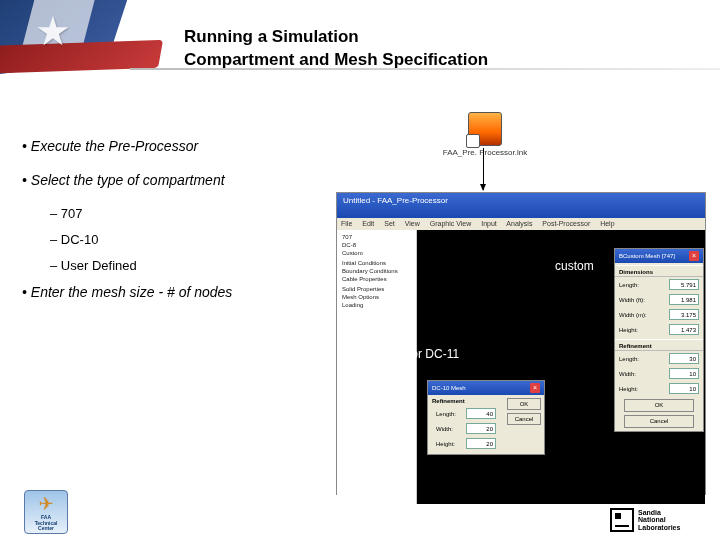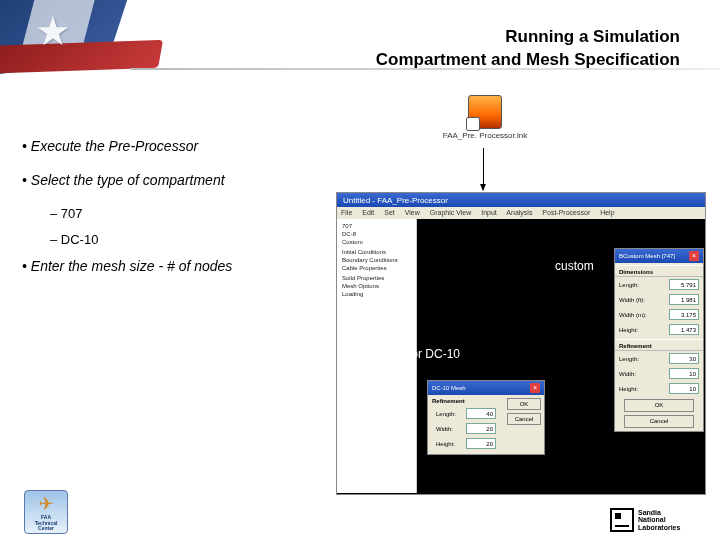--- a/index.html
+++ b/index.html
@@ -3,42 +3,42 @@
 <meta charset="utf-8">
 <style>
   * { box-sizing: border-box; margin: 0; padding: 0; }
   body { width: 720px; height: 540px; font-family: Arial, sans-serif; background: #fff; position: relative; overflow: hidden; }
   .header-swoosh { position: absolute; top: 0; left: 0; width: 720px; height: 78px; overflow: hidden; }
   .swoosh-blue { position: absolute; background: linear-gradient(135deg, #1a3a6e 0%, #3a5a9e 100%); width: 140px; height: 100px; top: -30px; left: -20px; transform: skewX(-25deg) rotate(-8deg); border-radius: 8px; }
   .swoosh-red { position: absolute; background: linear-gradient(135deg, #8a1a1a 0%, #c83a3a 100%); width: 180px; height: 28px; top: 43px; left: -20px; transform: skewX(-12deg) rotate(-2deg); border-radius: 4px; }
   .swoosh-white { position: absolute; background: rgba(255,255,255,0.65); width: 60px; height: 90px; top: -20px; left: 28px; transform: skewX(-20deg) rotate(-6deg); border-radius: 6px; }
   .swoosh-star { position: absolute; top: 8px; left: 35px; color: #fff; font-size: 40px; opacity: 0.85; text-shadow: 1px 1px 2px rgba(0,0,0,0.3); }
   .swoosh-line { position: absolute; top: 68px; left: 130px; width: 590px; height: 2px; background: linear-gradient(90deg, #bbb 0%, #eee 100%); }
-  .title-block { position: absolute; top: 26px; left: 176px; right: 40px; text-align: right; }
+  .title-block { position: absolute; top: 26px; left: 184px; right: 40px; text-align: left; }
   .title-block h1 { font-size: 17px; font-weight: bold; color: #000; line-height: 1.35; }
   .bullets { position: absolute; top: 138px; left: 22px; width: 330px; font-size: 14px; color: #000; }
   .b1 { margin-bottom: 18px; font-style: italic; }
   .b1::before { content: "• "; }
   .b2 { margin-left: 28px; margin-bottom: 11px; font-size: 13px; }
   .b2::before { content: "– "; }
-  .shortcut { position: absolute; top: 95px; left: 430px; width: 110px; text-align: center; }
+  .shortcut { position: absolute; top: 112px; left: 430px; width: 110px; text-align: center; }
   .shortcut-icon { width: 34px; height: 34px; margin: 0 auto 2px; background: linear-gradient(180deg,#ffb347 0%, #ff6a00 60%, #b33000 100%); border: 1px solid #555; border-radius: 3px; position: relative; }
   .shortcut-icon::after { content: ""; position: absolute; bottom: -3px; left: -3px; width: 12px; height: 12px; background: #fff; border: 1px solid #555; border-radius: 2px; }
   .shortcut-label { font-size: 8px; color: #333; }
   .arrow-vert { position: absolute; width: 1px; background: #000; }
   .arrow-vert::after { content: ""; position: absolute; bottom: -1px; left: -3px; border-left: 3.5px solid transparent; border-right: 3.5px solid transparent; border-top: 7px solid #000; }
   .arrow1 { top: 148px; left: 483px; height: 42px; }
   .arrow2 { top: 360px; left: 423px; height: 28px; }
   .arrow3-h { position: absolute; top: 268px; left: 550px; width: 60px; height: 1px; background: #000; }
   .arrow3-h::after { content: ""; position: absolute; right: -6px; top: -4px; border-left: 8px solid #000; border-top: 4.5px solid transparent; border-bottom: 4.5px solid transparent; }
   .ann { position: absolute; font-size: 12px; color: #fff; }
   .ann.custom { top: 259px; left: 555px; }
   .ann.dc10 { top: 347px; left: 388px; }
   .app { position: absolute; top: 192px; left: 336px; width: 370px; height: 303px; background: #000; border: 1px solid #888; }
-  .app-title { background: linear-gradient(180deg,#3a6ad1 0%,#1a4ab1 100%); color:#fff; font-size: 8px; padding: 3px 6px; height: 14px; }
+  .app-title { background: linear-gradient(180deg,#3a6ad1 0%,#1a4ab1 100%); color:#fff; font-size: 8px; padding: 3px 6px; height: 25px; }
   .app-menu { background: #ece9d8; font-size: 7px; color: #333; padding: 2px 4px; height: 12px; }
   .app-menu span { margin-right: 8px; }
   .app-body { display:flex; position:relative; height: calc(100% - 27px); }
   .app-tree { width: 80px; background: #fff; border-right: 1px solid #ccc; font-size: 6px; color: #222; padding: 3px; }
   .app-tree div { padding: 1px 2px; white-space: nowrap; }
   .app-canvas { flex:1; background: #000; }
   .custom-panel { position: absolute; top: 248px; left: 614px; width: 90px; background: #ece9d8; border: 1px solid #888; font-size: 6px; }
   .custom-panel .cp-title { background: linear-gradient(180deg,#3a6ad1 0%,#1a4ab1 100%); color:#fff; padding: 2px 4px; display:flex; justify-content: space-between; align-items:center; }
   .cp-close { background:#e04040; color:#fff; width:10px; height:10px; text-align:center; line-height:9px; font-size:7px; border-radius:1px; }
   .cp-sect { padding: 3px 4px 1px; font-weight:bold; border-top: 1px solid #fff; border-bottom: 1px solid #bbb; margin-top:2px; }
@@ -79,20 +79,21 @@
     <span>Running a Simulation</span><br>
     <span>Compartment and Mesh Specification</span>
   </h1>
 </div>
 
 <div class="bullets">
   <div class="b1">Execute the Pre-Processor</div>
   <div class="b1">Select the type of compartment</div>
   <div class="b2">707</div>
   <div class="b2">DC-10</div>
+  <div class="b2">User Defined</div>
   <div class="b1">Enter the mesh size - # of nodes</div>
 </div>
 
 <div class="shortcut">
   <div class="shortcut-icon"></div>
   <div class="shortcut-label">FAA_Pre. Processor.lnk</div>
 </div>
 
 <div class="arrow-vert arrow1"></div>
 
@@ -162,21 +163,21 @@
       <input value="10" style="">
     </div>
   <div class="cp-row">
       <span>Height:</span>
       <input value="10" style="">
     </div>
   <span class="cp-btn">OK</span>
   <span class="cp-btn">Cancel</span>
 </div>
 
-<div class="ann dc10">362 or DC-10</div>
+<div class="ann dc10">707 or DC-11</div>
 <div class="arrow-vert arrow2"></div>
 
 <div class="mesh-panel">
   <div class="cp-title">
     <span>DC-10 Mesh</span>
     <span class="cp-close">×</span>
   </div>
   <div class="mesh-body">
     <div class="mesh-left">
       <div class="lbl">Refinement</div>

